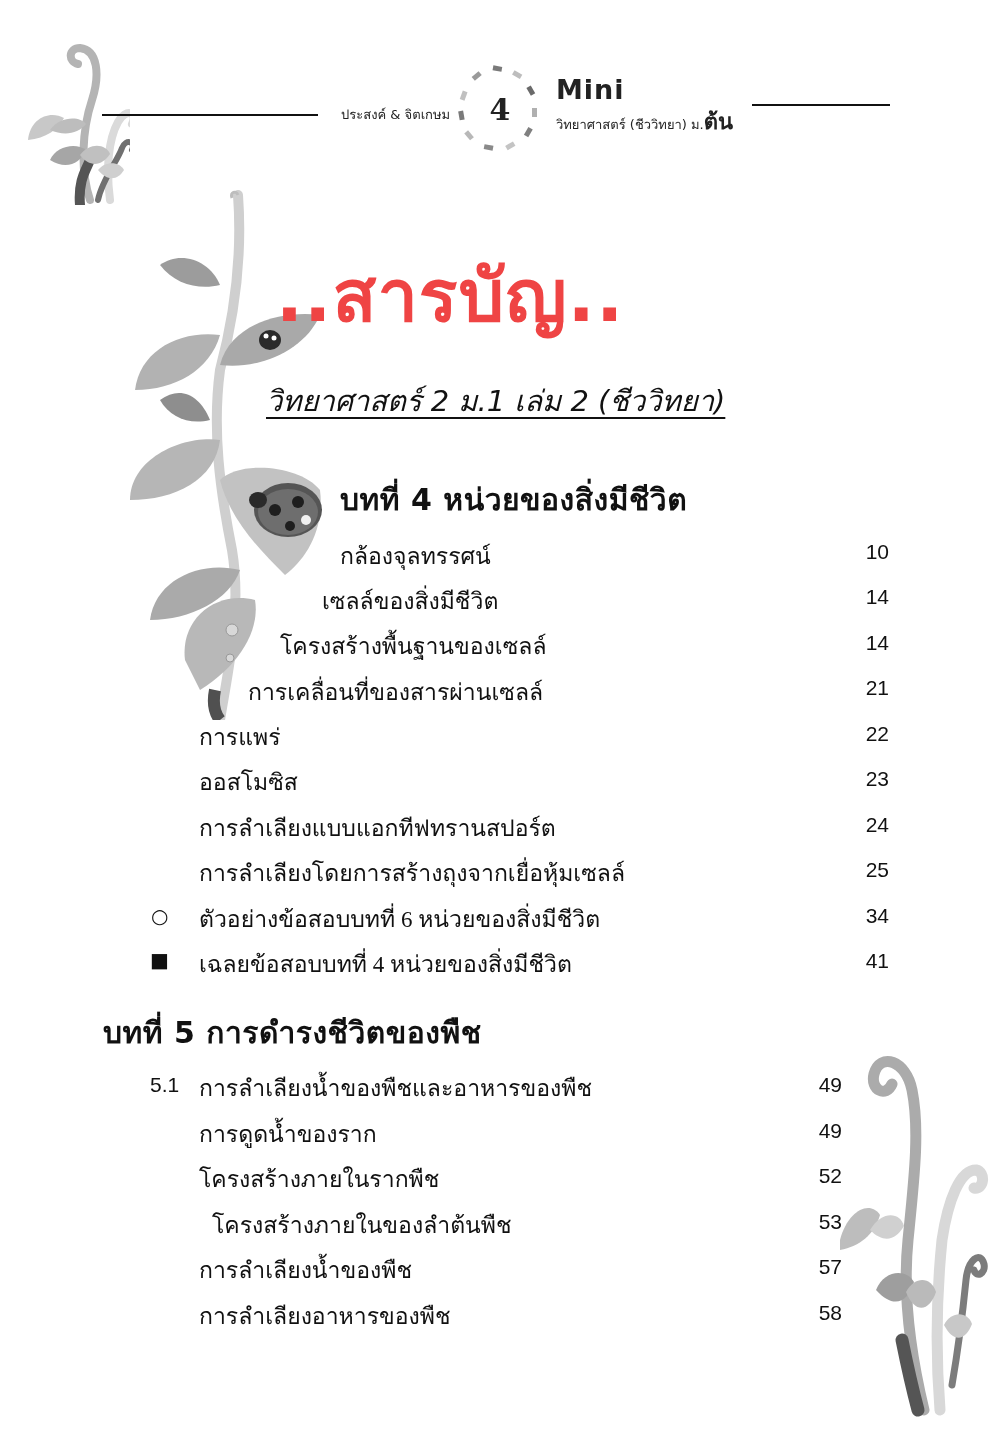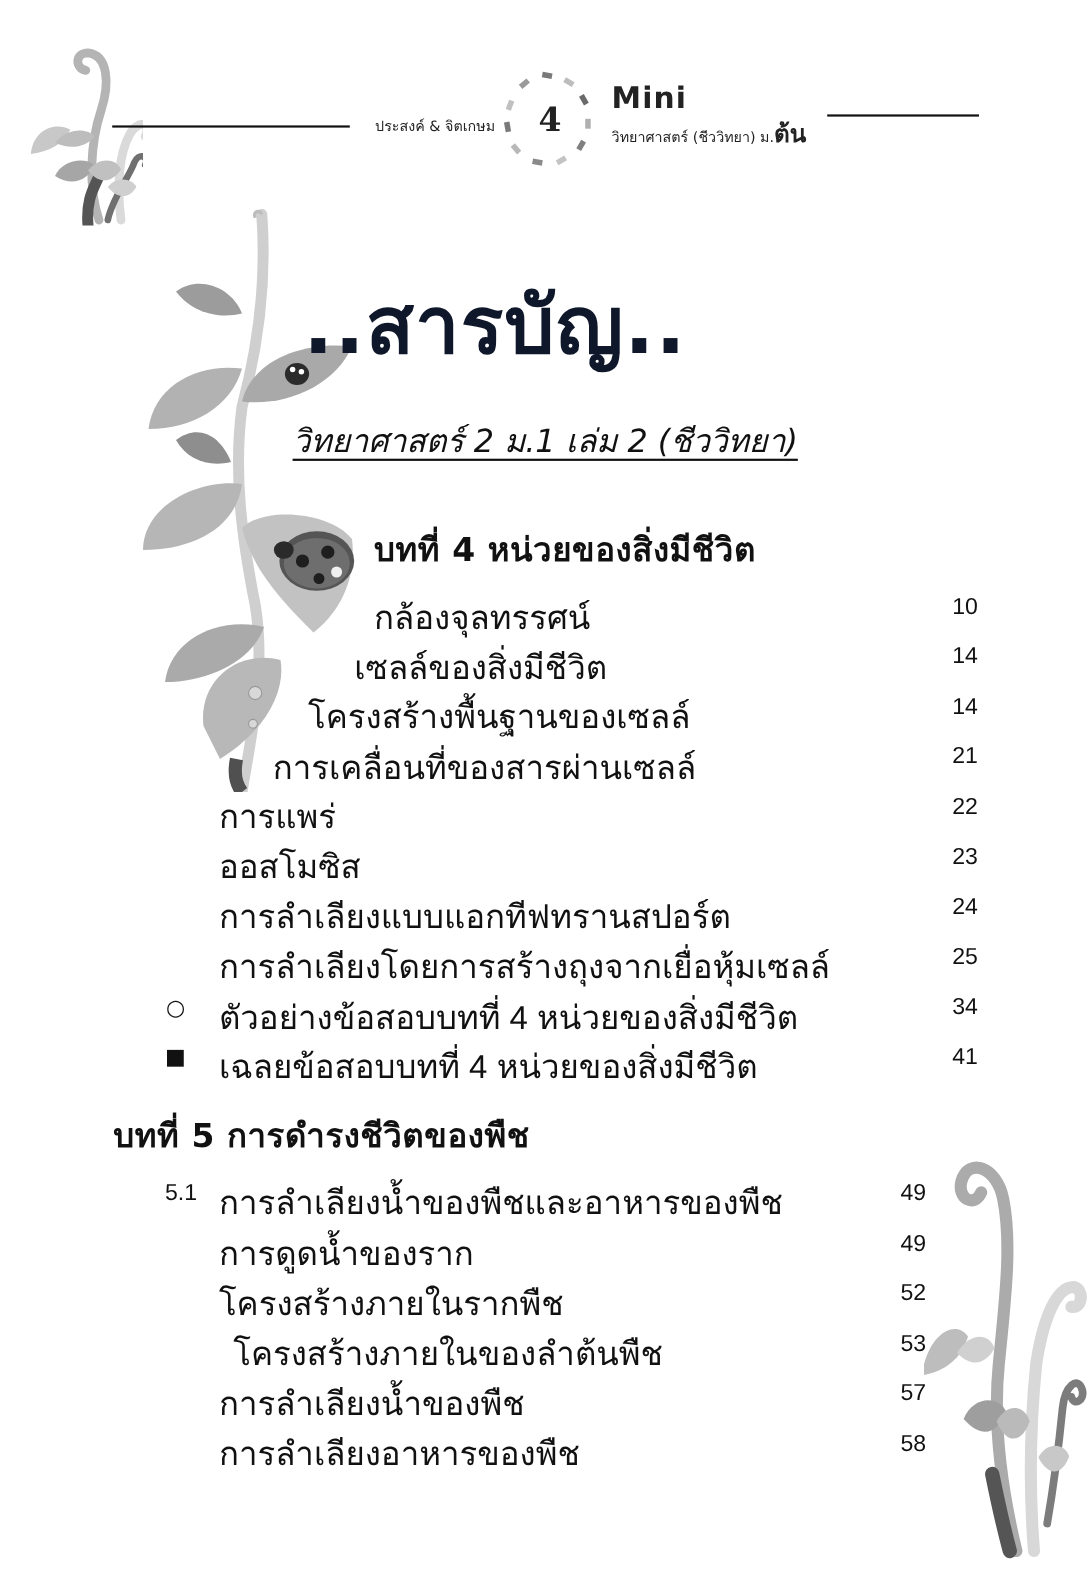--- a/index.html
+++ b/index.html
@@ -14,25 +14,25 @@
     .hdr-line-right { left: 752px; top: 104px; width: 138px; height: 1.5px; background: #111; }
     .hdr-authors { left: 326px; top: 104px; font-size: 13px; color: #222; white-space: nowrap; margin-left: 15px; }
     .hdr-ring { left: 455px; top: 62px; width: 90px; height: 96px; }
     .hdr-pagenum { left: 485px; top: 92px; width: 30px; text-align: center;
       font-family: "DejaVu Serif", "Liberation Serif", serif; font-size: 30px; font-weight: bold; color: #222; }
     .hdr-mini { left: 556px; top: 76px; font-size: 27px; font-weight: 700; color: #222; letter-spacing: 1px; line-height: 28px; }
     .hdr-subject { left: 556px; top: 104px; font-size: 13px; color: #222; white-space: nowrap; }
     .hdr-grade { font-size: 22px; font-weight: bold; }
 
     
-    .title { left: 0; width: 900px; top: 238px; text-align: center; font-size: 72px; font-weight: bold; color: #0f172a; letter-spacing: 1px; }
+    .title { left: 0; width: 900px; top: 238px; text-align: center; font-size: 72px; font-weight: bold; color: #ef4444; letter-spacing: 1px; }
     .book { left: 266px; top: 378px; font-size: 29px; font-style: italic; text-decoration: underline; text-underline-offset: 6px; color: #111; white-space: nowrap; }
 
     .chap { font-size: 30px; font-weight: bold; white-space: nowrap; color: #111; letter-spacing: 0.5px; }
-    .item { font-family: Liberation Sans, sans-serif; font-size: 30px; white-space: nowrap; color: #111; text-align: right; }
+    .item { font-family: Liberation Serif, serif; font-size: 23px; white-space: nowrap; color: #111; text-align: right; }
     .pg { font-family: "Liberation Sans", sans-serif; font-size: 21px; color: #111; white-space: nowrap; text-align: right; width: 50px; }
     .marker { font-size: 20px; }
     .sec-num { font-family: "Liberation Sans", sans-serif; font-size: 21px; color: #111; }
   </style>
 </head>
 <body>
 
 <svg class="abs" style="left:20px;top:30px" width="110" height="175" viewBox="0 0 110 175">
   <path d="M70 170 C60 140 62 100 72 70 C80 45 78 20 60 18 C48 18 48 32 58 34" stroke="#b4b4b4" stroke-width="8" fill="none" stroke-linecap="round"></path>
   <path d="M90 170 C86 140 88 110 98 92 C106 78 118 82 112 94" stroke="#dadada" stroke-width="8" fill="none" stroke-linecap="round"></path>
@@ -120,21 +120,21 @@
 <div class="abs item" style="left:199px;top:764px">ออสโมซิส</div>
 <div class="abs pg" style="left:839px;top:767px">23</div>
 
 <div class="abs item" style="left:199px;top:810px">การลำเลียงแบบแอกทีฟทรานสปอร์ต</div>
 <div class="abs pg" style="left:839px;top:813px">24</div>
 
 <div class="abs item" style="left:199px;top:855px">การลำเลียงโดยการสร้างถุงจากเยื่อหุ้มเซลล์</div>
 <div class="abs pg" style="left:839px;top:858px">25</div>
 
 <div class="abs marker" style="left:151px;top:904px">○</div>
-<div class="abs item" style="left:199px;top:901px">ตัวอย่างข้อสอบบทที่ 4 หน่วยของสิ่งมีชีวิต</div>
+<div class="abs item" style="left:199px;top:901px">ตัวอย่างข้อสอบบทที่ 6 หน่วยของสิ่งมีชีวิต</div>
 <div class="abs pg" style="left:839px;top:904px">34</div>
 
 <div class="abs marker" style="left:150px;top:948px">■</div>
 <div class="abs item" style="left:199px;top:946px">เฉลยข้อสอบบทที่ 4 หน่วยของสิ่งมีชีวิต</div>
 <div class="abs pg" style="left:839px;top:949px">41</div>
 
 <div class="abs chap" style="left:103px;top:1009px">บทที่ 5 การดำรงชีวิตของพืช</div>
 
 <div class="abs sec-num" style="left:150px;top:1073px">5.1</div>
 <div class="abs item" style="left:199px;top:1070px">การลำเลียงน้ำของพืชและอาหารของพืช</div>

